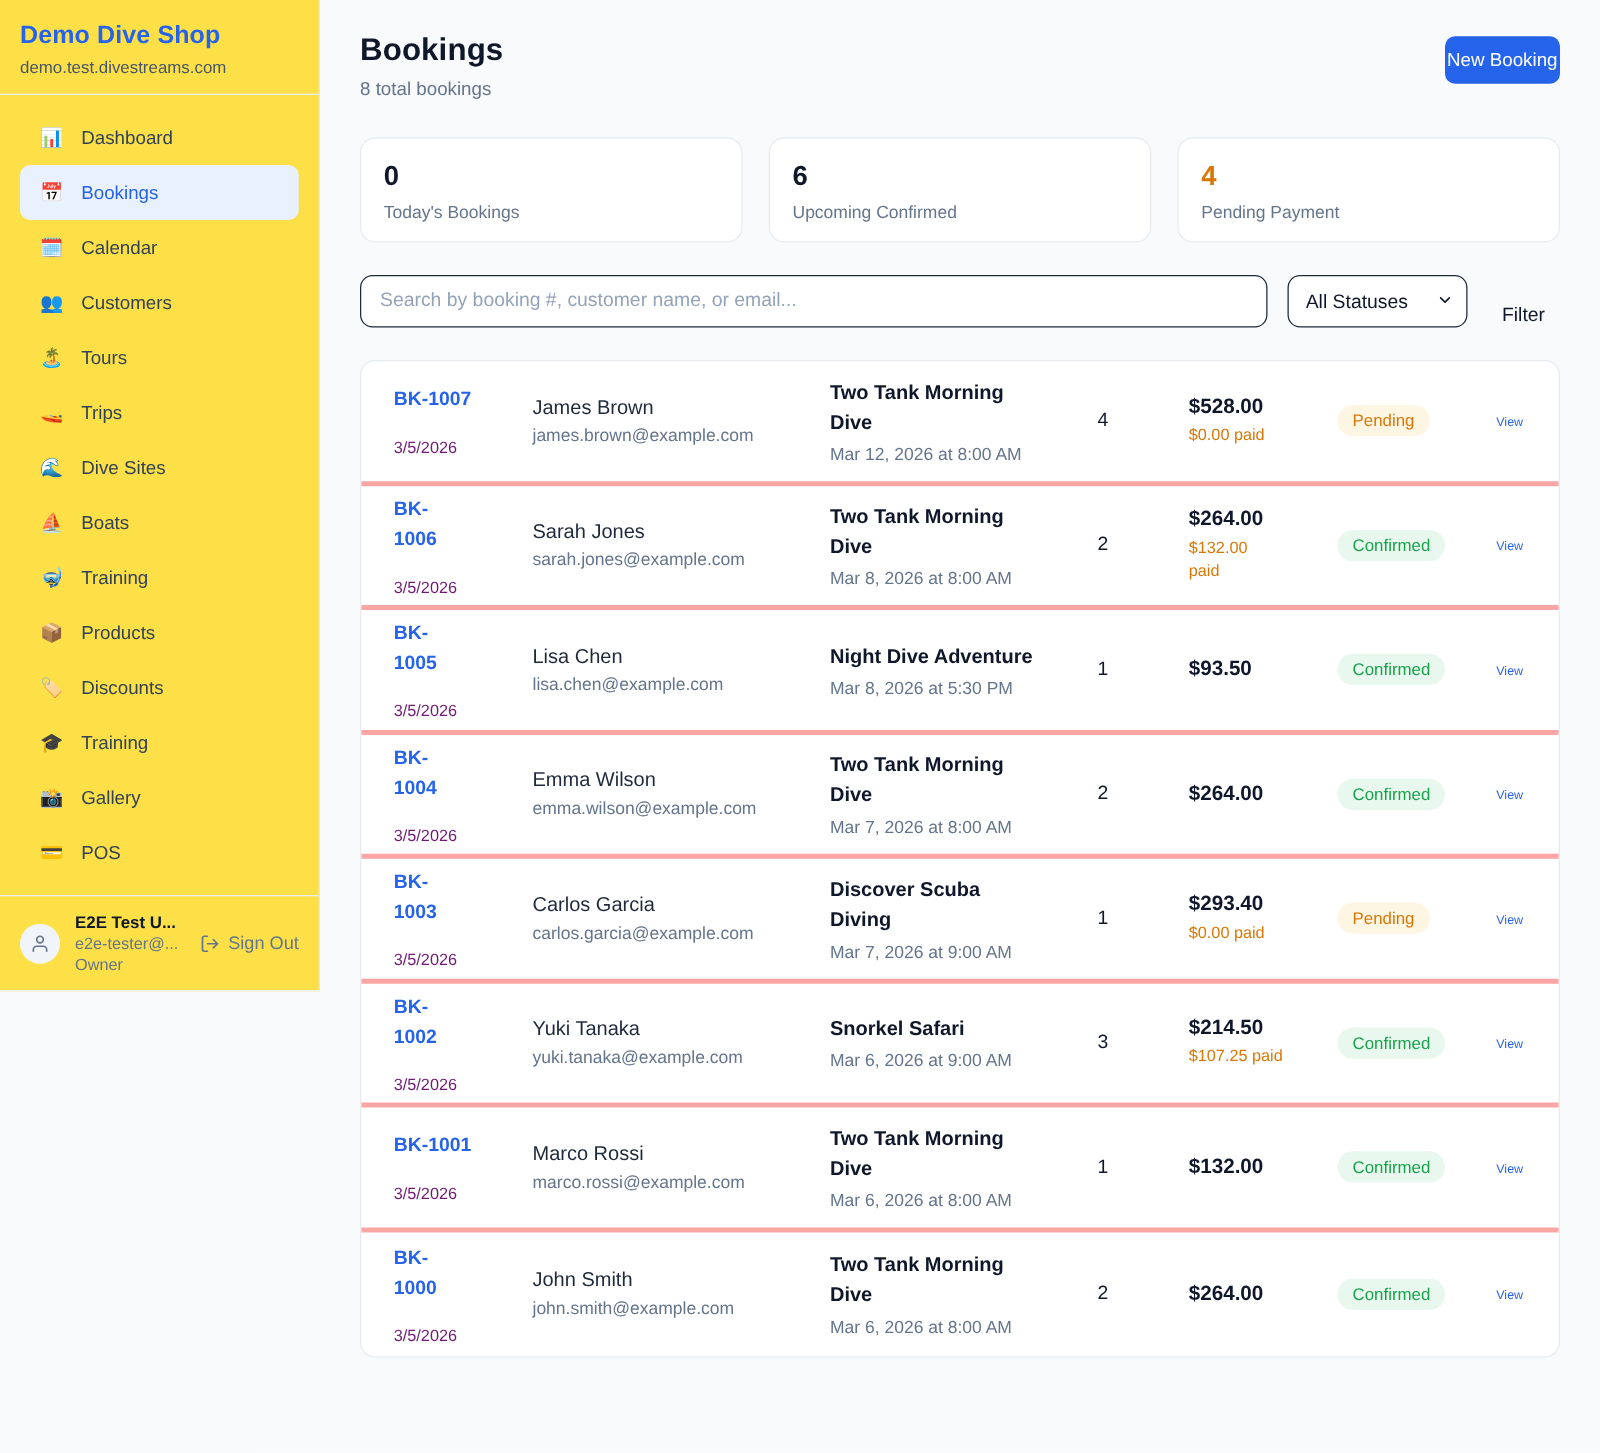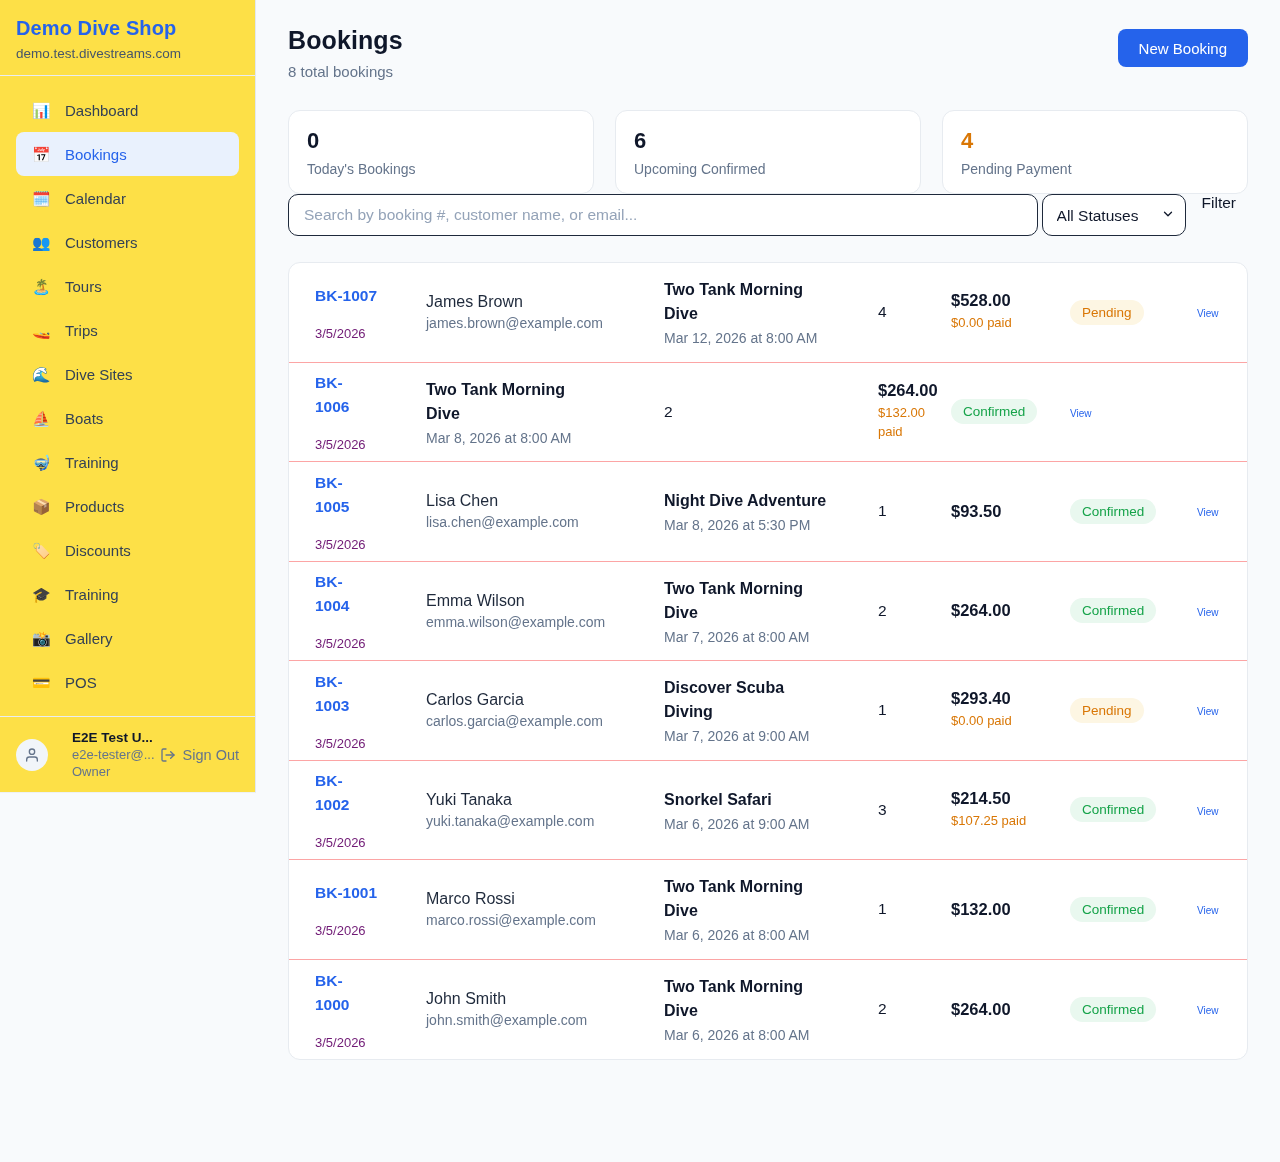--- a/index.html
+++ b/index.html
@@ -25,21 +25,21 @@
   .nav { padding:12px 16px; }
   .nav-item {
     display:flex; align-items:center; gap:13px;
     padding:10px 16px; border-radius:8px; height:44px;
     font-size:15px; color:#334155; cursor:pointer;
   }
   .nav-item.active { background:#e9f1fd; color:#2563eb; }
   .nav-icon { width:20px; font-size:15px; line-height:1; text-align:center; flex-shrink:0; }
   .user-footer {
     border-top:1px solid #e9edf2;
-    padding:13px 16px; display:flex; align-items:center; gap:24px;
+    padding:13px 16px; display:flex; align-items:center; gap:12px;
   }
   .avatar {
     width:32px; height:32px; border-radius:50%; background:#f1f5f9;
     display:flex; align-items:center; justify-content:center; color:#64748b; flex-shrink:0;
   }
   .user-info { min-width:0; width:96px; }
   .user-name { font-size:13.5px; font-weight:700; color:#0f172a; white-space:nowrap; }
   .user-email { font-size:13px; color:#64748b; margin-top:2px; white-space:nowrap; }
   .user-role { font-size:13px; color:#64748b; margin-top:2px; }
   .signout {
@@ -48,33 +48,33 @@
     font-family:inherit; white-space:nowrap;
   }
 
   
   .main { flex:1; padding:26px 32px 0 32px; }
   .page-header { display:flex; justify-content:space-between; align-items:flex-start; }
   .page-title { font-size:25px; font-weight:700; color:#0f172a; letter-spacing:.1px; }
   .page-subtitle { font-size:15px; color:#64748b; margin-top:8px; }
   .btn-primary {
     background:#2563eb; color:#fff; border:none; border-radius:8px;
-    padding:0 21px; height:38px; font-size:15px; font-weight:500;
+    padding:0 2px; height:38px; font-size:15px; font-weight:500;
     font-family:inherit; cursor:pointer; margin-top:3px;
   }
 
   .stats { display:grid; grid-template-columns:repeat(3,1fr); gap:21px; margin-top:30px; }
   .stat-card {
     background:#fff; border:1px solid #e7ebf0; border-radius:12px;
     padding:17px 18px; height:84px;
   }
   .stat-value { font-size:22px; font-weight:700; }
   .stat-label { font-size:14px; color:#64748b; margin-top:7px; }
 
-  .filter-row { display:flex; align-items:flex-start; gap:4px; }
+  .filter-row { display:flex; align-items:flex-end; gap:16px; margin-top:26px; }
   .search-input {
     flex:1; height:42px; border:1px solid #1e293b; border-radius:10px;
     padding:0 15px; font-size:15.5px; font-family:inherit; color:#0f172a; background:#fff;
     outline:none;
   }
   .search-input::placeholder { color:#94a3b8; }
   .select-wrap { position:relative; }
   .status-select {
     appearance:none; -webkit-appearance:none;
     height:42px; width:144px; border:1px solid #1e293b; border-radius:10px;
@@ -94,21 +94,21 @@
   }
   .t-grid {
     display:grid;
     grid-template-columns:111px 238px 214px 73px 119px 127px 1fr;
     padding:0 16px 0 26px; align-items:center;
   }
   .t-head {
     height:45px; background:#f8fafc; border-bottom:1px solid #1e293b;
     color:#64748b; font-size:14px; font-weight:500;
   }
-  .t-row { min-height:99.5px; border-bottom:1px solid #fca5a5; }
+  .t-row { min-height:99.5px; border-bottom:4px solid #fca5a5; }
   .t-row:last-child { border-bottom:none; }
   .bk-id { color:#2563eb; font-size:15.5px; font-weight:700; line-height:1.55; cursor:pointer; }
   .bk-date { font-size:13px; color:#701a75; margin-top:18px; }
   .cust-name { font-size:16px; color:#1e293b; }
   .cust-email { font-size:14px; color:#64748b; margin-top:4px; }
   .trip-name { font-size:16px; font-weight:600; color:#0f172a; line-height:1.5; }
   .trip-time { font-size:14px; color:#64748b; margin-top:4px; }
   .pax { font-size:15.5px; color:#0f172a; }
   .total-amt { font-size:16.5px; font-weight:700; color:#0f172a; }
   .total-paid { font-size:13px; color:#d97706; margin-top:4px; line-height:1.45; }
@@ -296,20 +296,24 @@
       <button class="view-link">View</button>
     </div>
   </div>
 
   <div class="t-grid t-row">
     <div>
       <div class="bk-id">BK-<br>1006</div>
       <div class="bk-date">3/5/2026</div>
     </div>
     <div>
+      <div class="cust-name">Sarah Jones</div>
+      <div class="cust-email">sarah.jones@example.com</div>
+    </div>
+    <div>
       <div class="trip-name">Two Tank Morning<br>Dive</div>
       <div class="trip-time">Mar 8, 2026 at 8:00 AM</div>
     </div>
     <div class="pax">2</div>
     <div>
       <div class="total-amt">$264.00</div>
       <div class="total-paid">$132.00<br>paid</div>
     </div>
     <div>
       <span class="badge confirmed">Confirmed</span>

